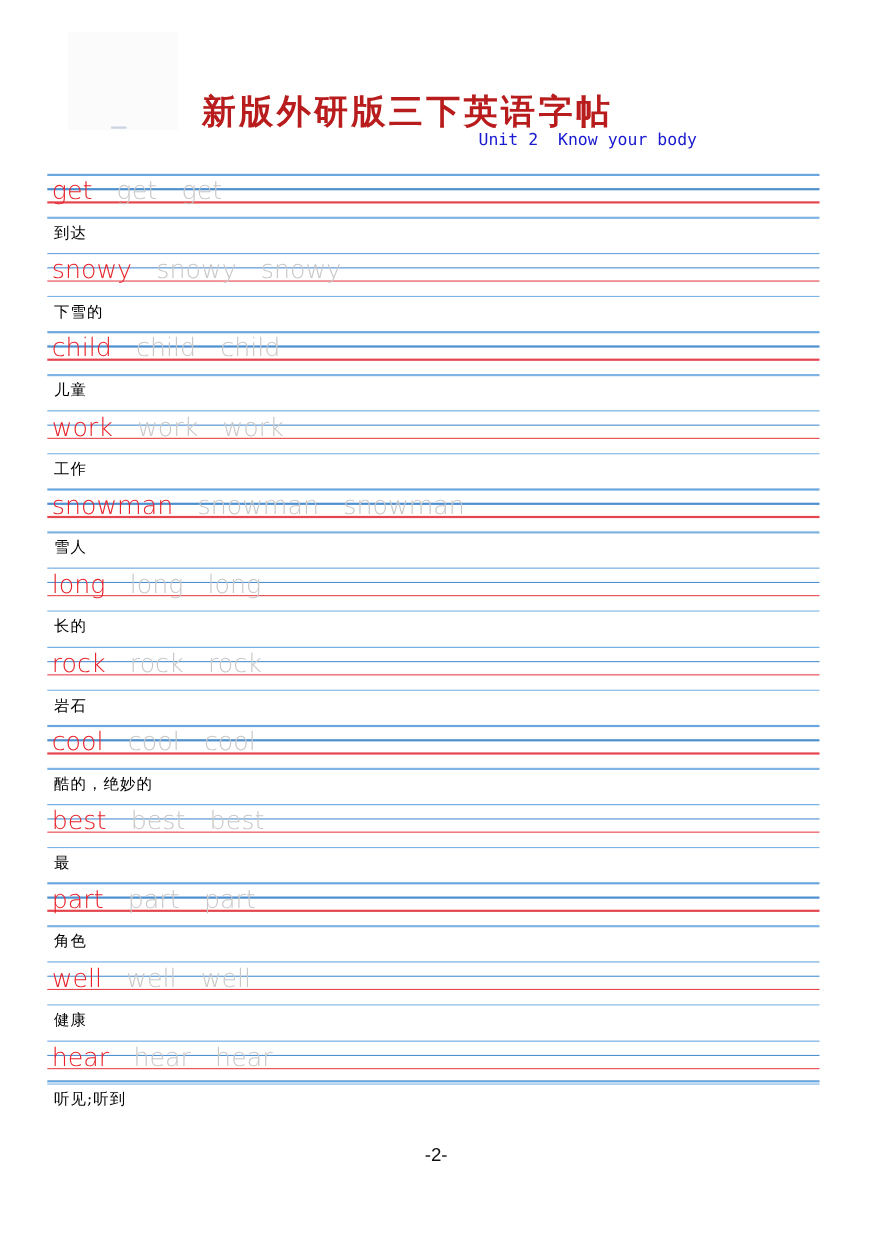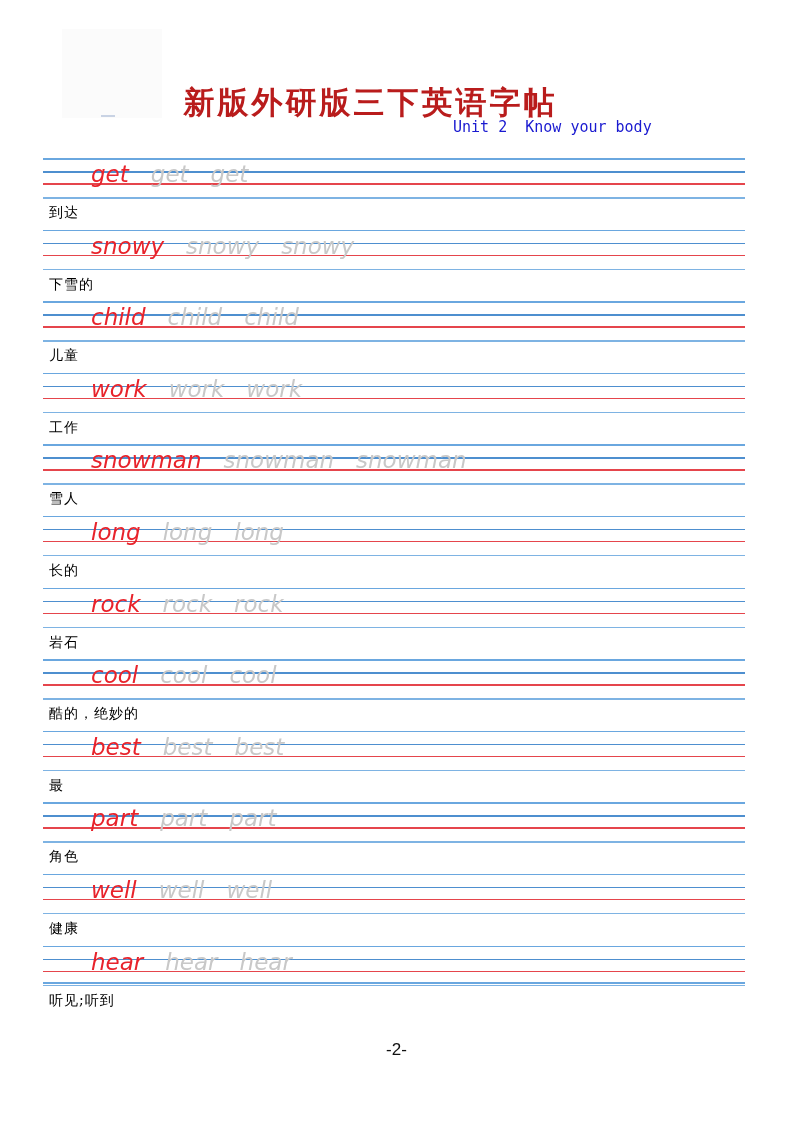--- a/index.html
+++ b/index.html
@@ -1,30 +1,30 @@
 <!DOCTYPE html>
 <html><head>
 <meta charset="utf-8">
 <style>
   html, body { margin:0; padding:0; background:#ffffff; }
   body { width:793px; height:1122px; position:relative; overflow:hidden; font-family:"DejaVu Sans", sans-serif; }
   .logo-box { position:absolute; left:62px; top:29px; width:100px; height:89px; background:#fbfbfb; }
   .logo-caption { position:absolute; left:101px; top:115px; width:14px; height:2px; background:#c9d3e4; }
   .title { position:absolute; left:0; width:737px; top:50px; text-align:center; padding-left:4px; box-sizing:border-box;
            font-family:"DejaVu Serif", serif; font-size:31px; font-weight:bold; color:#b91c1c; letter-spacing:3px; line-height:40px;margin-top:32px; }
-  .unit { position:absolute; left:453px; top:117px; font-family:"DejaVu Sans Mono", monospace; font-size:15px; color:#1a1ad0; line-height:20px; white-space:pre; }
+  .unit { position:absolute; left:435px; top:117px; font-family:"DejaVu Sans Mono", monospace; font-size:15px; color:#1a1ad0; line-height:20px; white-space:pre; }
   .rows { position:absolute; left:43px; top:158px; width:702px; }
   .row { position:relative; height:71.6px; }
   .line { position:absolute; left:0; width:702px; height:1.5px; background:#6aa7df; }
   .line.l1 { top:0; }
   .line.l2 { top:13px; background:#4e8fcf; }
   .line.red { top:25px; background:#e5454c; height:1.5px; }
   .line.l4 { top:39px; background:#7eb3e3; }
   .words { position:absolute; left:4px; top:2px; height:26px; display:flex; align-items:flex-end; white-space:nowrap;
-           font-family:"DejaVu Sans", sans-serif; font-style:italic; font-size:23px; line-height:23px;margin-left:44px; }
+           font-family:"DejaVu Sans", sans-serif; font-size:23px; line-height:23px; }
   .w-main { color:#e8232b; margin-right:22px; font-weight:300; }
   .w-trace { color:#c8c8c8; margin-right:22px; font-weight:300; }
   .meaning { position:absolute; left:6px; top:44px; font-family:"DejaVu Serif", serif; font-size:14px; color:#000000; line-height:20px; letter-spacing:1px; }
   .last-line { position:absolute; left:43px; width:702px; height:1.5px; background:#6aa7df; top:982px; }
   .page-num { position:absolute; left:0; width:793px; top:1040px; text-align:center; font-family:"Liberation Sans", sans-serif; font-size:17px; color:#111; }
 </style>
 </head>
 <body>
 
 <div class="logo-box"></div>

